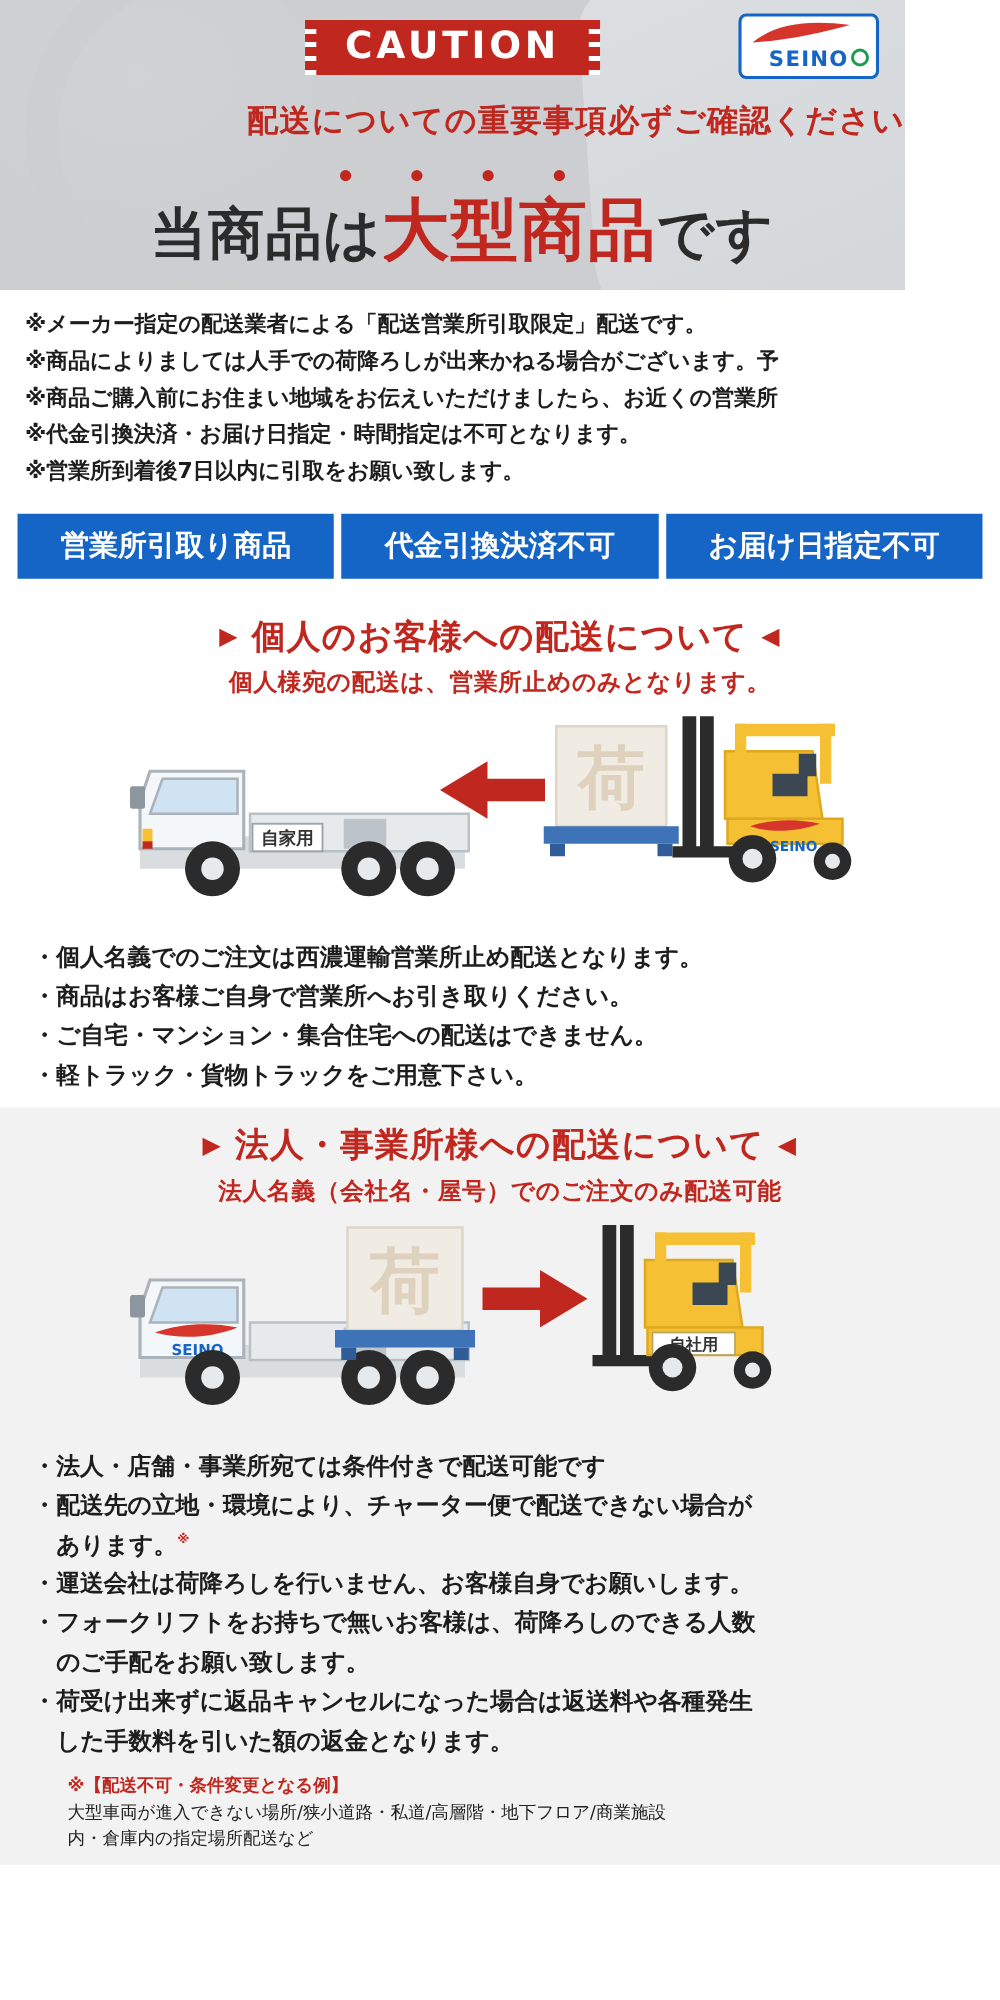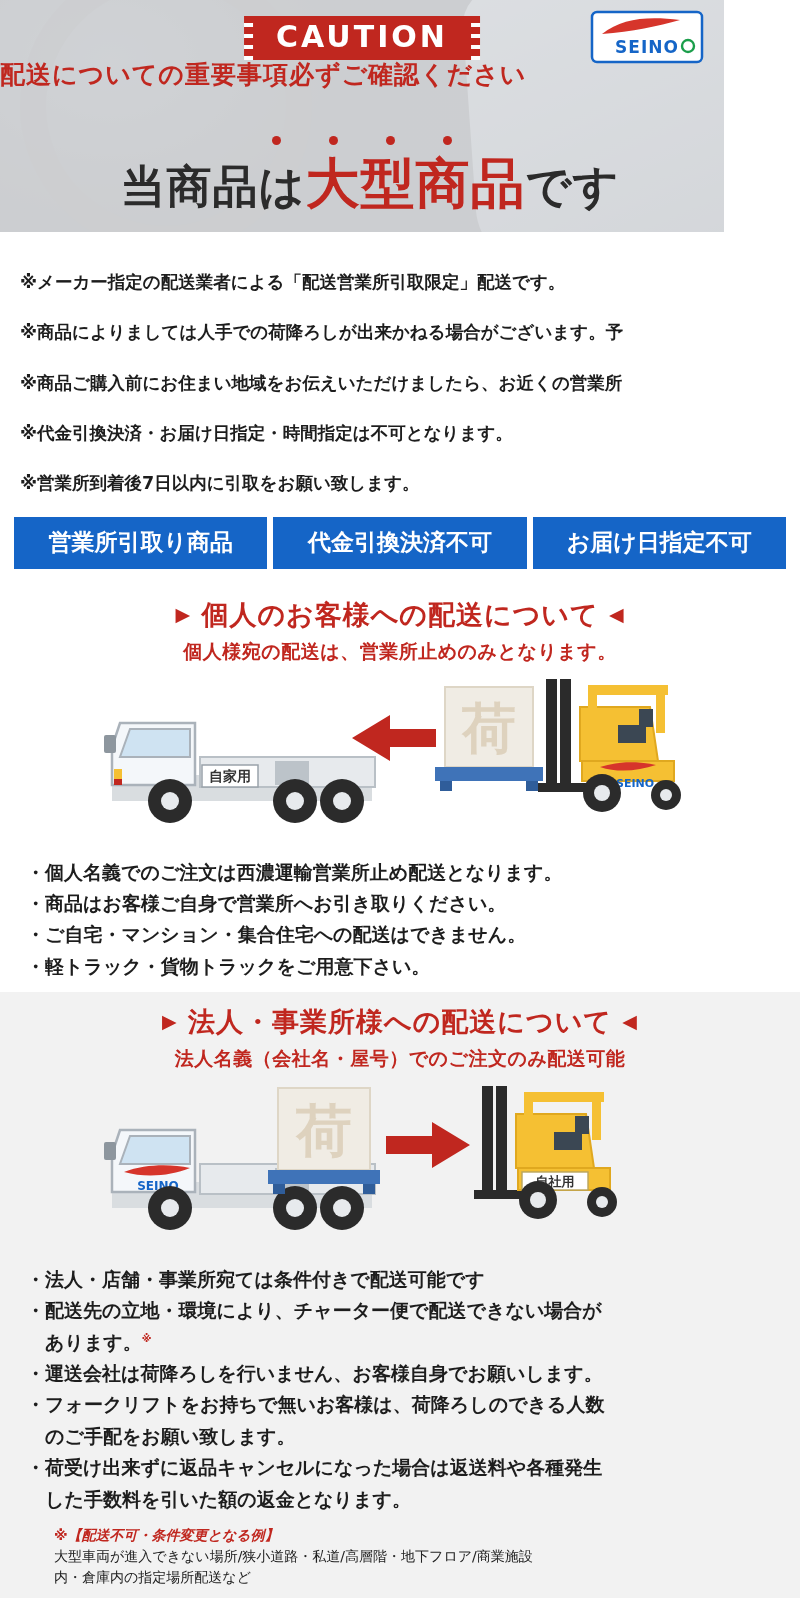--- a/index.html
+++ b/index.html
@@ -76,22 +76,22 @@
 
   .seino-logo {
     position: absolute;
     right: 18px; top: 8px;
     width: 118px; height: 58px;
     z-index: 4;
   }
 
   .hero-sub {
     position: absolute;
-    top: 58px; left: 0; right: 0;
-    text-align: left;
+    top: 80px; left: 0; right: 0;
+    text-align: right;
     color: #c0271f;
     font-size: 25px;
     font-weight: bold;
     letter-spacing: 1px;
   }
   .hero-title {
     position: absolute;
     top: 148px; left: 16px; right: 0;
     text-align: center;
     font-size: 45px;
@@ -119,21 +119,21 @@
   }
 
   
   .notes {
     padding: 14px 20px 6px 20px;
     font-size: 17.5px;
     line-height: 1.62;
     color: #1d1d1d;
     font-weight: bold;
   }
-  .notes p { margin-bottom: 1px; margin-top: 22px; }
+  .notes p { margin-bottom: 1px; }
   .notes .indent { padding-left: 22px; }
 
   
   .tagrow {
     display: flex;
     gap: 6px;
     padding: 12px 14px 16px 14px;
     align-items: flex-end;
   }
   .tag {
@@ -183,21 +183,21 @@
   }
   .bullets .b { text-indent: 0; }
   .bullets .cont { padding-left: 19px; }
 
   .footnote {
     padding: 10px 26px 0 54px;
     font-size: 14px;
     color: #333;
     line-height: 1.5;
   }
-  .footnote .ttl { color: #c0271f; font-weight: bold; font-style: italic; }
+  .footnote .ttl { color: #c0271f; font-weight: bold; }
   .footnote .body { color: #222; }
   .sup { font-size: 10px; vertical-align: super; color: #c0271f; }
 </style>
 </head>
 <body>
 
 <div class="hero">
   <div class="hero-photo"></div>
   <div class="hero-veil"></div>
 

